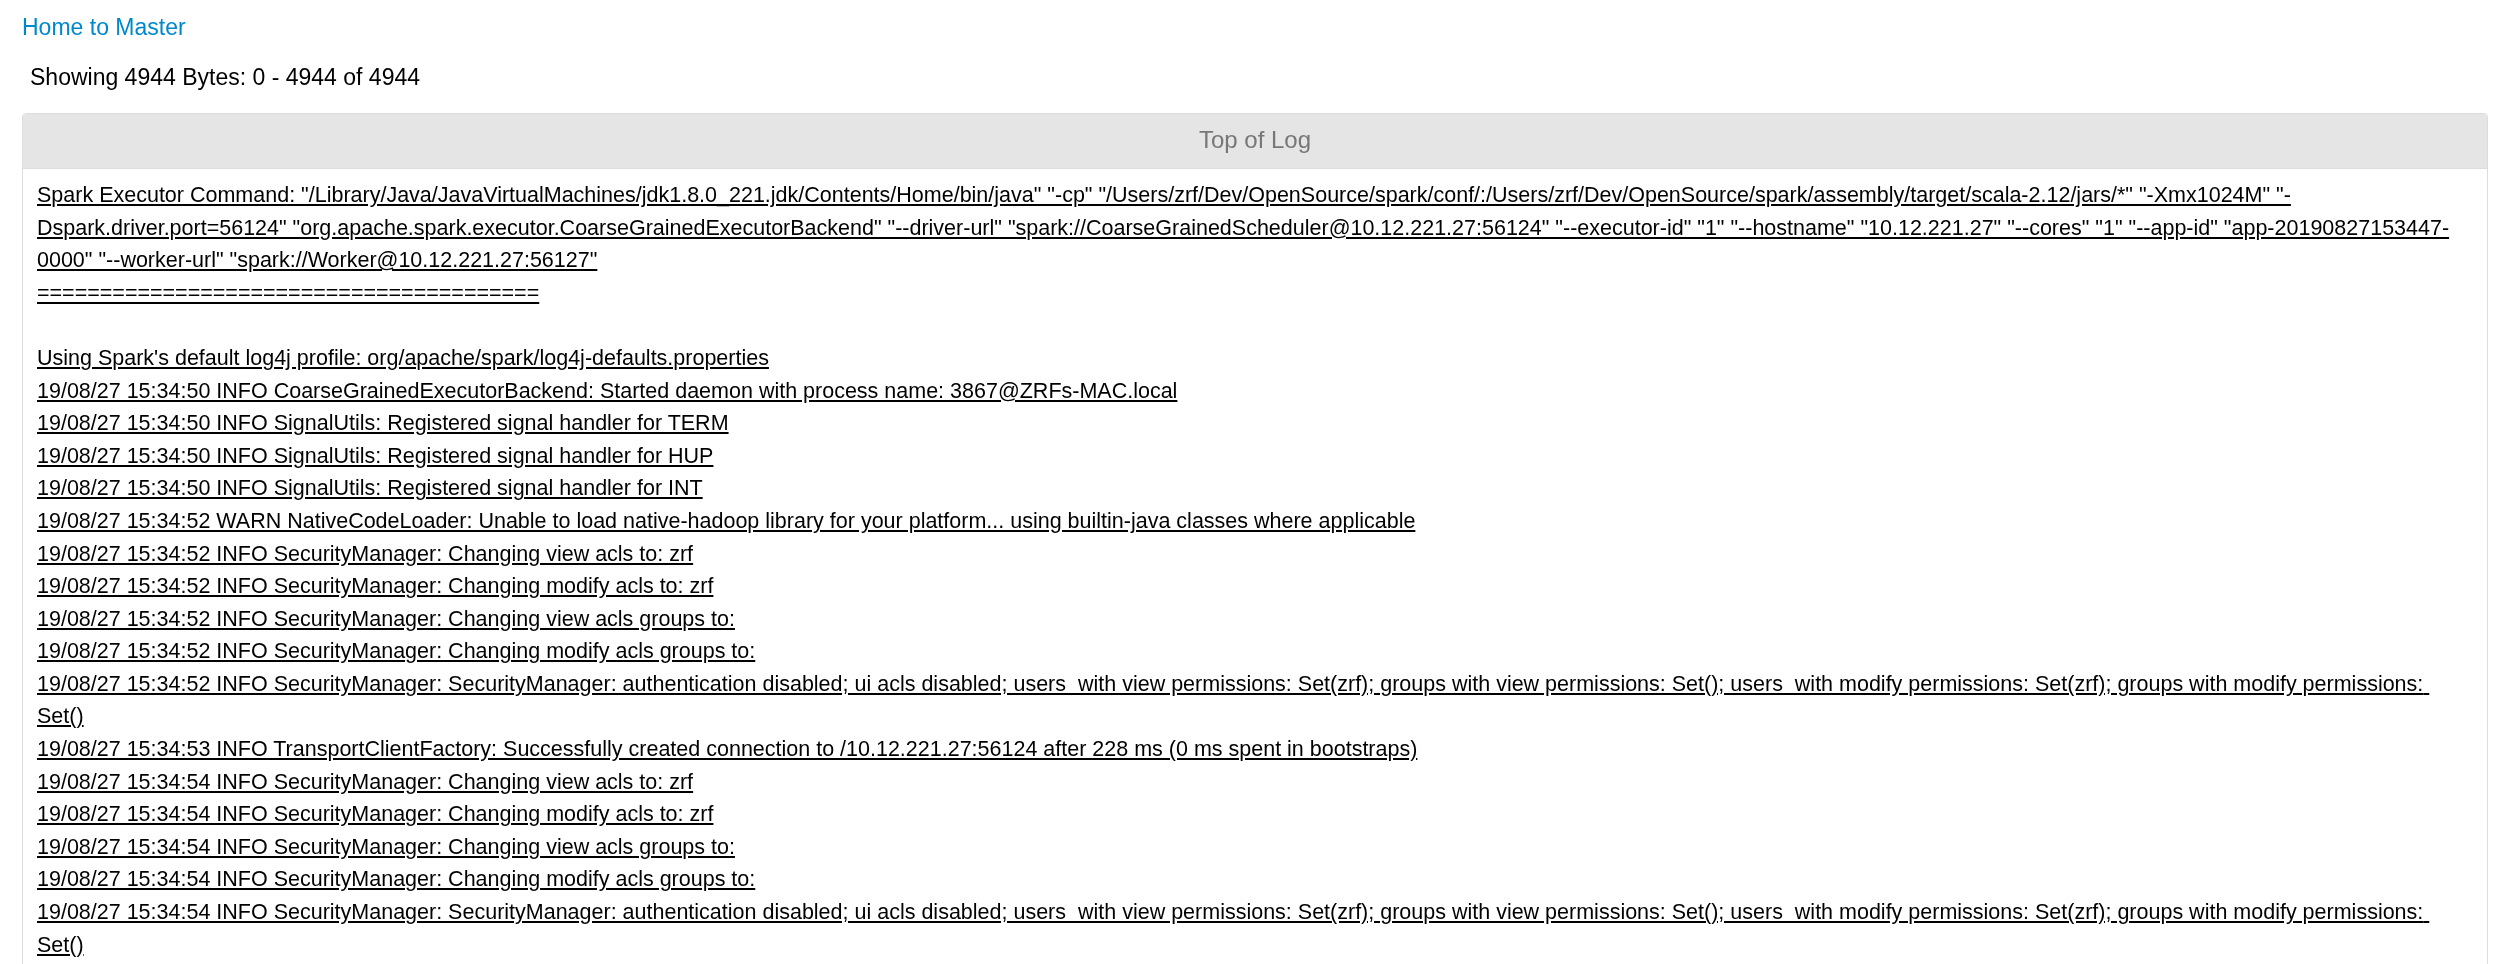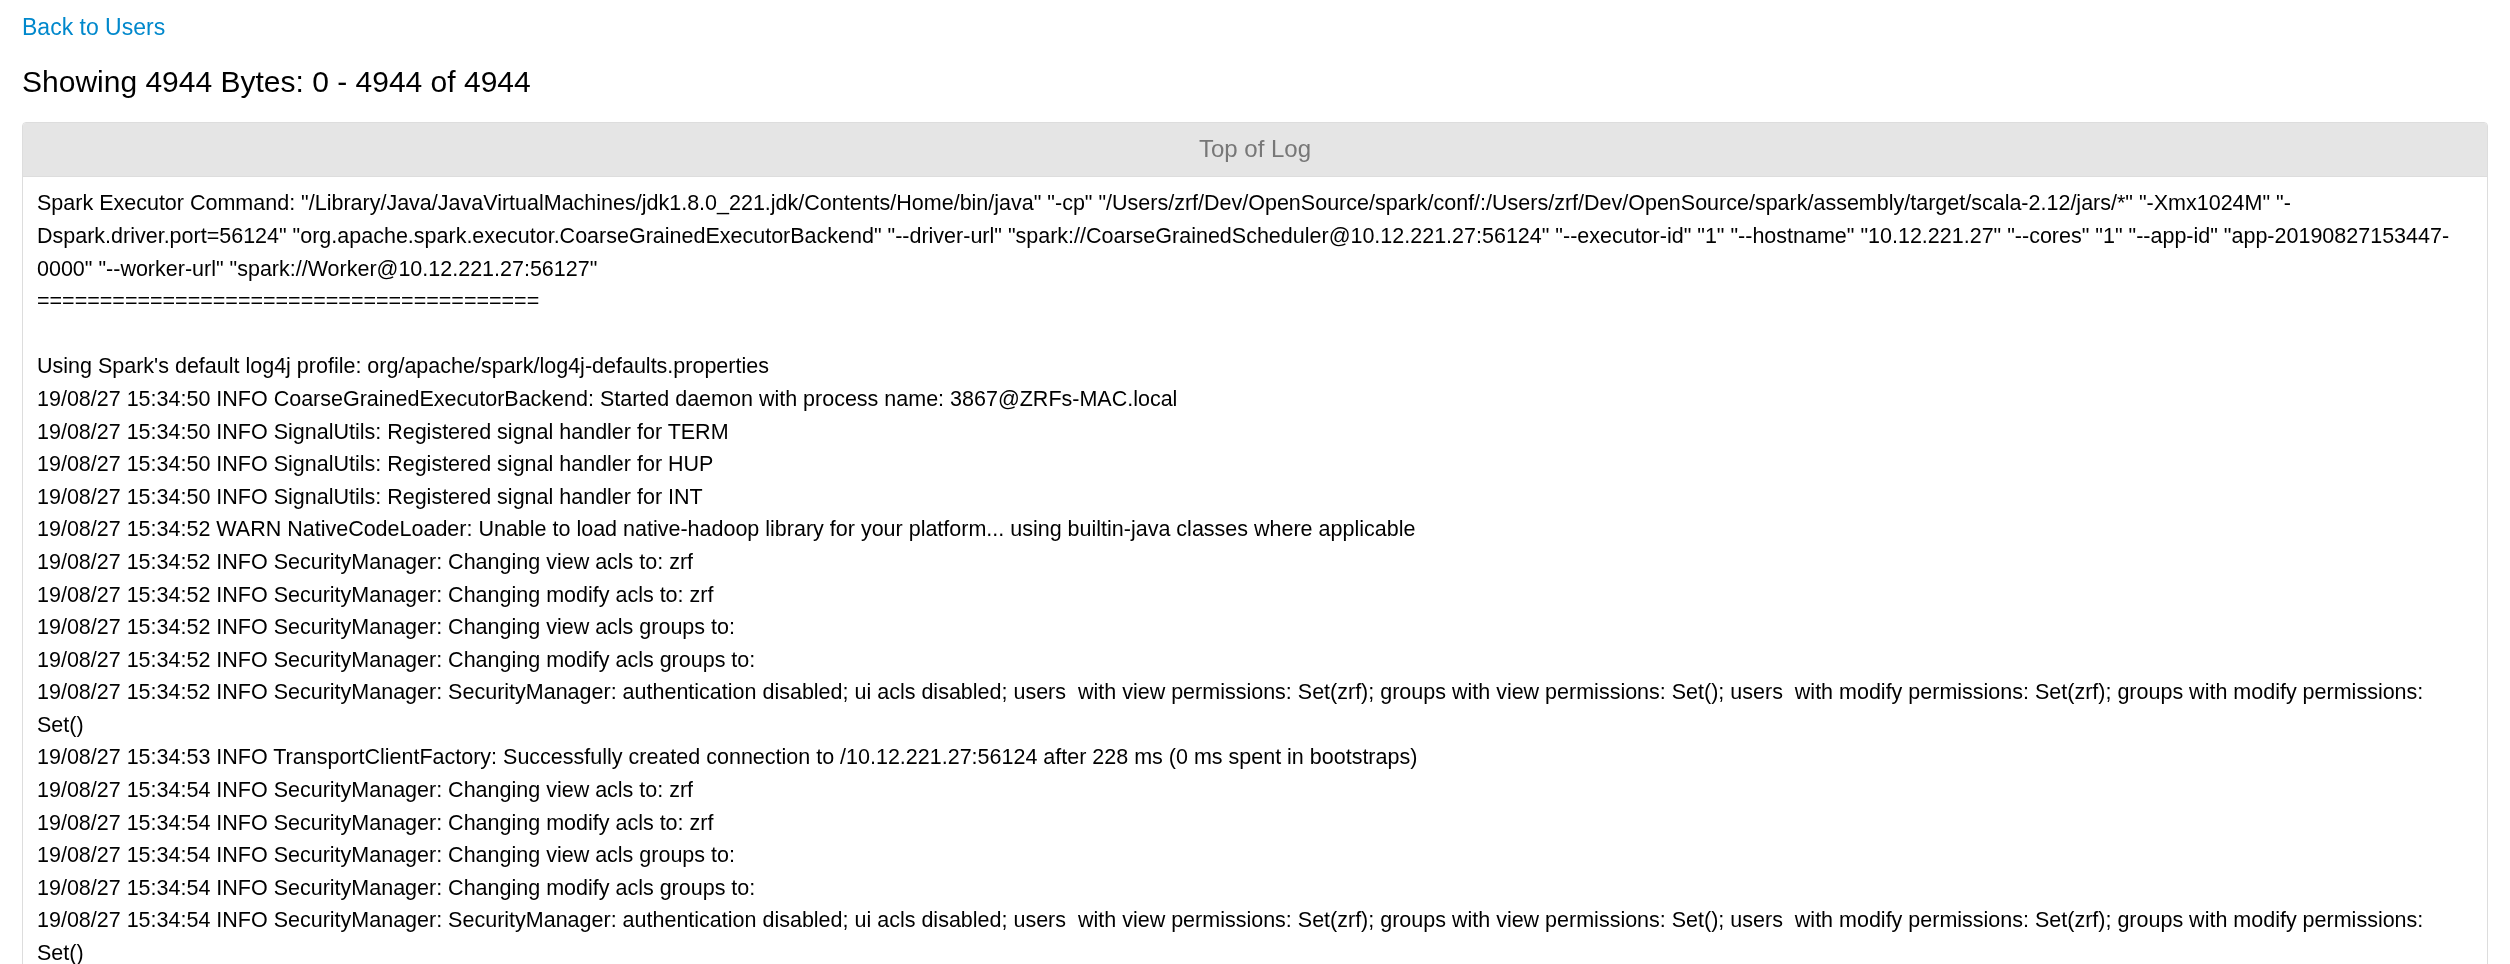--- a/index.html
+++ b/index.html
@@ -22,23 +22,24 @@
   .back-link {
     display: inline-block;
     color: #0088cc;
     font-size: 23px;
     text-decoration: none;
     cursor: pointer;
     line-height: 1.2;
   }
   .showing-line {
     margin-top: 22px;
-    font-size: 30px;
+    font-size: 23px;
     color: #000000;
     line-height: 1.2;
+    margin-left: 8px;
   }
   .log-panel {
     margin-top: 22px;
     border: 1px solid #dddddd;
     border-radius: 4px;
     background: #ffffff;
     overflow: hidden;
   }
   .log-panel-header {
     background: #e5e5e5;
@@ -55,31 +56,32 @@
     line-height: 32.6px;
     color: #000000;
     white-space: pre-wrap;
     word-break: break-word;
     overflow-wrap: anywhere;
   }
   .log-line {
     white-space: pre-wrap;
     word-break: break-word;
     overflow-wrap: anywhere;
+    text-decoration: underline;
   }
   .log-line.blank {
     height: 32.6px;
   }
 </style>
 </head>
 <body>
 
 <div class="page">
 
-  <a class="back-link" href="#">Back to Users</a>
+  <a class="back-link" href="#">Home to Master</a>
 
   <div class="showing-line">Showing 4944 Bytes: 0 - 4944 of 4944</div>
 
   <div class="log-panel">
     <div class="log-panel-header">Top of Log</div>
     <div class="log-body"><div class="log-line">Spark Executor Command: "/Library/Java/JavaVirtualMachines/jdk1.8.0_221.jdk/Contents/Home/bin/java" "-cp" "/Users/zrf/Dev/OpenSource/spark/conf/:/Users/zrf/Dev/OpenSource/spark/assembly/target/scala-2.12/jars/*" "-Xmx1024M" "-Dspark.driver.port=56124" "org.apache.spark.executor.CoarseGrainedExecutorBackend" "--driver-url" "spark://CoarseGrainedScheduler@10.12.221.27:56124" "--executor-id" "1" "--hostname" "10.12.221.27" "--cores" "1" "--app-id" "app-20190827153447-0000" "--worker-url" "spark://Worker@10.12.221.27:56127"</div><div class="log-line">========================================</div><div class="log-line blank"></div><div class="log-line">Using Spark's default log4j profile: org/apache/spark/log4j-defaults.properties</div><div class="log-line">19/08/27 15:34:50 INFO CoarseGrainedExecutorBackend: Started daemon with process name: 3867@ZRFs-MAC.local</div><div class="log-line">19/08/27 15:34:50 INFO SignalUtils: Registered signal handler for TERM</div><div class="log-line">19/08/27 15:34:50 INFO SignalUtils: Registered signal handler for HUP</div><div class="log-line">19/08/27 15:34:50 INFO SignalUtils: Registered signal handler for INT</div><div class="log-line">19/08/27 15:34:52 WARN NativeCodeLoader: Unable to load native-hadoop library for your platform... using builtin-java classes where applicable</div><div class="log-line">19/08/27 15:34:52 INFO SecurityManager: Changing view acls to: zrf</div><div class="log-line">19/08/27 15:34:52 INFO SecurityManager: Changing modify acls to: zrf</div><div class="log-line">19/08/27 15:34:52 INFO SecurityManager: Changing view acls groups to:</div><div class="log-line">19/08/27 15:34:52 INFO SecurityManager: Changing modify acls groups to:</div><div class="log-line">19/08/27 15:34:52 INFO SecurityManager: SecurityManager: authentication disabled; ui acls disabled; users  with view permissions: Set(zrf); groups with view permissions: Set(); users  with modify permissions: Set(zrf); groups with modify permissions: Set()</div><div class="log-line">19/08/27 15:34:53 INFO TransportClientFactory: Successfully created connection to /10.12.221.27:56124 after 228 ms (0 ms spent in bootstraps)</div><div class="log-line">19/08/27 15:34:54 INFO SecurityManager: Changing view acls to: zrf</div><div class="log-line">19/08/27 15:34:54 INFO SecurityManager: Changing modify acls to: zrf</div><div class="log-line">19/08/27 15:34:54 INFO SecurityManager: Changing view acls groups to:</div><div class="log-line">19/08/27 15:34:54 INFO SecurityManager: Changing modify acls groups to:</div><div class="log-line">19/08/27 15:34:54 INFO SecurityManager: SecurityManager: authentication disabled; ui acls disabled; users  with view permissions: Set(zrf); groups with view permissions: Set(); users  with modify permissions: Set(zrf); groups with modify permissions: Set()</div></div>
   </div>
 
 </div>
 

